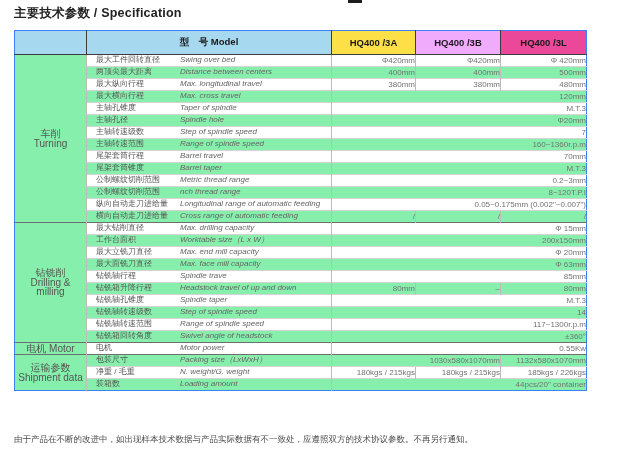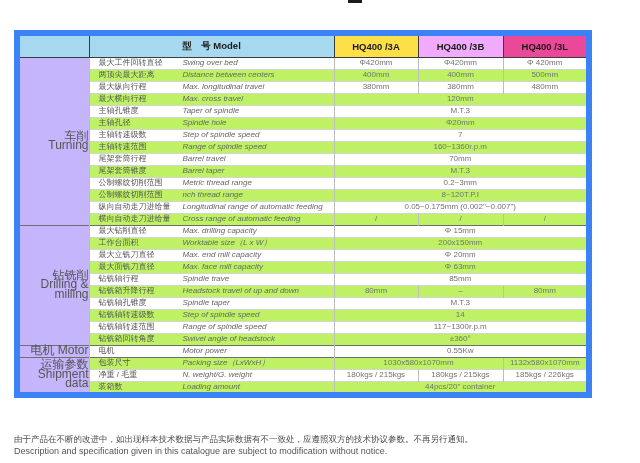--- a/index.html
+++ b/index.html
@@ -6,49 +6,50 @@
   html,body { width:640px; height:463px; background:#ffffff; overflow:hidden;
     font-family:"Liberation Sans","DejaVu Sans",sans-serif; }
   #page { position:relative; width:640px; height:463px; background:#fff; }
 
   #top-marker { position:absolute; left:348px; top:0; width:14px; height:3px; background:#1c1c1c; }
 
   #title { position:absolute; left:14px; top:5px; font-size:12.5px; font-weight:bold; color:#222;
     letter-spacing:0.2px; }
 
   #spec-table-wrap { position:absolute; left:14px; top:30px; width:572px; }
-  table { width:572px; border-collapse:collapse; table-layout:fixed; border:6px solid #3b82f6; }
+  table { width:572px; border-collapse:collapse; table-layout:fixed; border:1px solid #3b82f6; }
 
   thead th { height:24px; font-size:9.5px; font-weight:bold; color:#1a1a1a; text-align:center;
     border-left:1px solid #3c3c3c; border-bottom:1px solid #3c3c3c; }
   thead th:first-child { border-left:none; }
 
   td { height:12px; font-size:8px; line-height:10px; color:#666;
     border-top:1px solid #d4d4d4; border-left:1px solid #bcbcbc; background:#fff; }
   tr.section-start td { border-top:1px solid #6e6e6e; }
 
-  .group-cell { border-left:none; text-align:right; color:#555; font-size:12px; line-height:9.5px;
-    vertical-align:middle; background:#c4b5fd; }
+  .group-cell { border-left:none; text-align:center; color:#555; font-size:10px; line-height:9.5px;
+    vertical-align:middle; background:#86efac; }
   .label-cell { text-align:left; vertical-align:middle; }
   .label-zh { display:inline-block; width:93px; padding-left:9px; color:#555; vertical-align:middle;
     white-space:nowrap; overflow:hidden; }
   .label-en { display:inline-block; color:#666; vertical-align:middle; white-space:nowrap;font-style:italic; }
-  .value-cell { text-align:center; vertical-align:middle; color:#737373; white-space:nowrap; }
+  .value-cell { text-align:right; vertical-align:middle; color:#737373; white-space:nowrap; }
 
   #footnote { position:absolute; left:14px; top:433px; width:600px; }
   #footnote .fn-zh { font-size:8.5px; color:#4a4a4a; line-height:12px; }
   #footnote .fn-en { font-size:9px; color:#555; line-height:13px; }
 </style>
-<style>tr.stripe .data-cell{background:#bef264;}tr.section-start td{border-top-color:#6e6e6e;}</style></head>
+<style>tr.stripe .data-cell{background:#86efac;}tr.section-start td{border-top-color:#6e6e6e;}</style></head>
 <body>
 
 <div id="page">
 
   <div id="top-marker"></div>
 
+  <div id="title">主要技术参数 / Specification</div>
 
   <div id="spec-table-wrap">
     <table>
       <colgroup>
         <col style="width:72px">
         <col style="width:245px">
         <col style="width:84px">
         <col style="width:85px">
         <col style="width:86px">
       </colgroup>
@@ -202,16 +203,15 @@
           <tr class="stripe">
             <td class="label-cell data-cell"><span class="label-zh">装箱数</span><span class="label-en">Loading amount</span></td>
             <td class="value-cell data-cell" colspan="3">44pcs/20" container</td>
           </tr>
         </tbody>
     </table>
   </div>
 
   <div id="footnote">
     <div class="fn-zh">由于产品在不断的改进中，如出现样本技术数据与产品实际数据有不一致处，应遵照双方的技术协议参数。不再另行通知。</div>
-    <div class="fn-en">Description and specification given in this catalogue are subject to modification without notice.</div>
   </div>
 
 </div>
 
 </body></html>

